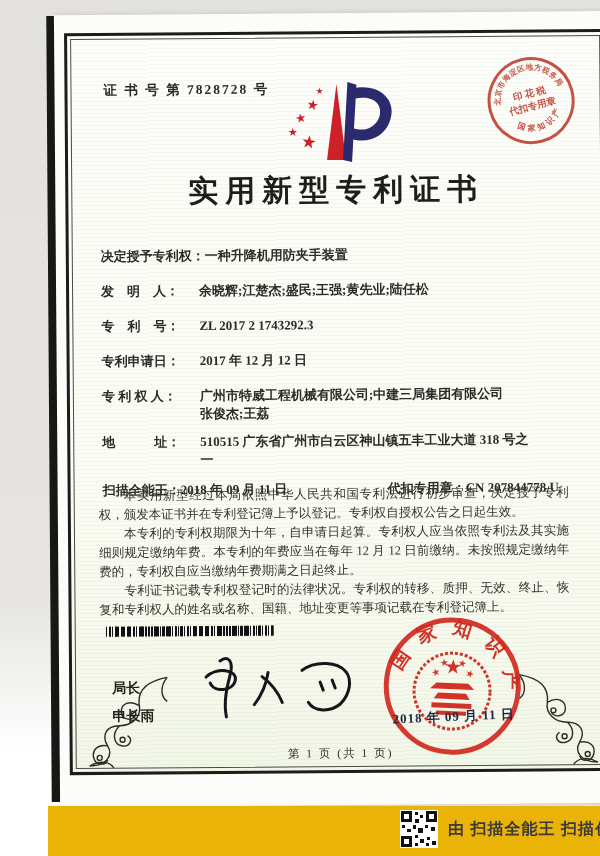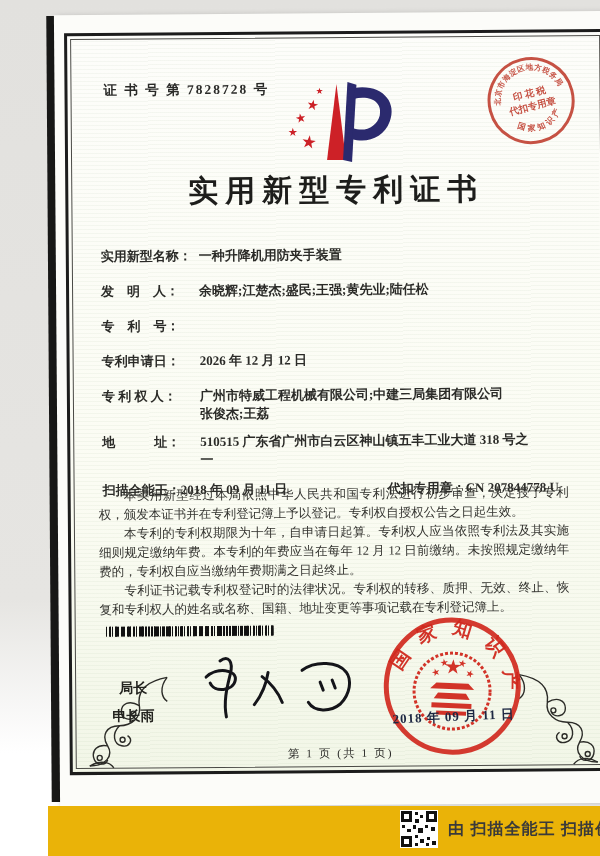--- a/index.html
+++ b/index.html
@@ -47,21 +47,21 @@
            font-size:12.5px; line-height:19px; color:#33332f; text-align:justify; }
   .paras p { text-indent:2em; }
 
   .barcode { position:absolute; left:34px; top:591px; width:168px; height:10px; z-index:3;
              background:
                repeating-linear-gradient(90deg,#111 0 1px,transparent 1px 3px,#111 3px 5px,transparent 5px 6px),
                repeating-linear-gradient(90deg,transparent 0 4px,#111 4px 5px,transparent 5px 9px,#111 9px 12px,transparent 12px 13px); }
 
   .director { position:absolute; left:40px; top:638px; z-index:4;
               font-family:"Liberation Sans","DejaVu Sans",sans-serif;
-              font-size:14px; font-weight:bold; color:#23231f; line-height:28px;text-align:center; }
+              font-size:14px; font-weight:bold; color:#23231f; line-height:28px; }
   .signature { position:absolute; left:118px; top:612px; z-index:4; }
 
   .office-seal { position:absolute; left:305px; top:578px; z-index:3; transform:rotate(3deg); }
   .seal-date { position:absolute; left:320px; top:674px; width:160px; z-index:5;
                font-size:13px; font-weight:bold; letter-spacing:1px; color:#1d2742;
                transform:rotate(-2deg); }
 
   .orn { position:absolute; top:638px; z-index:2; }
   .orn.left { left:3px; }
   .orn.right { left:444px; transform:scaleX(-1); }
@@ -124,33 +124,34 @@
           </text>
           <text x="48" y="44" text-anchor="middle" font-size="9.5" font-weight="bold" fill="#bf3b2c">印 花 税</text>
           <text x="48" y="57" text-anchor="middle" font-size="9.5" font-weight="bold" fill="#bf3b2c">代扣专用章</text>
         </svg>
       </div>
 
       <div class="title">实用新型专利证书</div>
 
       <div class="fields">
         <div class="frow">
-          <span class="lab">实用新型名称：</span>
+          <span class="lab">决定授予专利权：</span>
           <span class="val">一种升降机用防夹手装置</span>
         </div>
         <div class="frow">
           <span class="lab">发　明　人：</span>
           <span class="val">余晓辉;江楚杰;盛民;王强;黄先业;陆任松</span>
         </div>
         <div class="frow">
           <span class="lab">专　利　号：</span>
+          <span class="val">ZL 2017 2 1743292.3</span>
         </div>
         <div class="frow">
           <span class="lab">专利申请日：</span>
-          <span class="val">2026 年 12 月 12 日</span>
+          <span class="val">2017 年 12 月 12 日</span>
         </div>
         <div class="frow multi">
           <span class="lab">专 利 权 人：</span>
           <span class="val">广州市特威工程机械有限公司;中建三局集团有限公司
 张俊杰;王荔</span>
         </div>
         <div class="frow multi">
           <span class="lab">地　　　址：</span>
           <span class="val">510515 广东省广州市白云区神山镇五丰工业大道 318 号之
 一</span>

